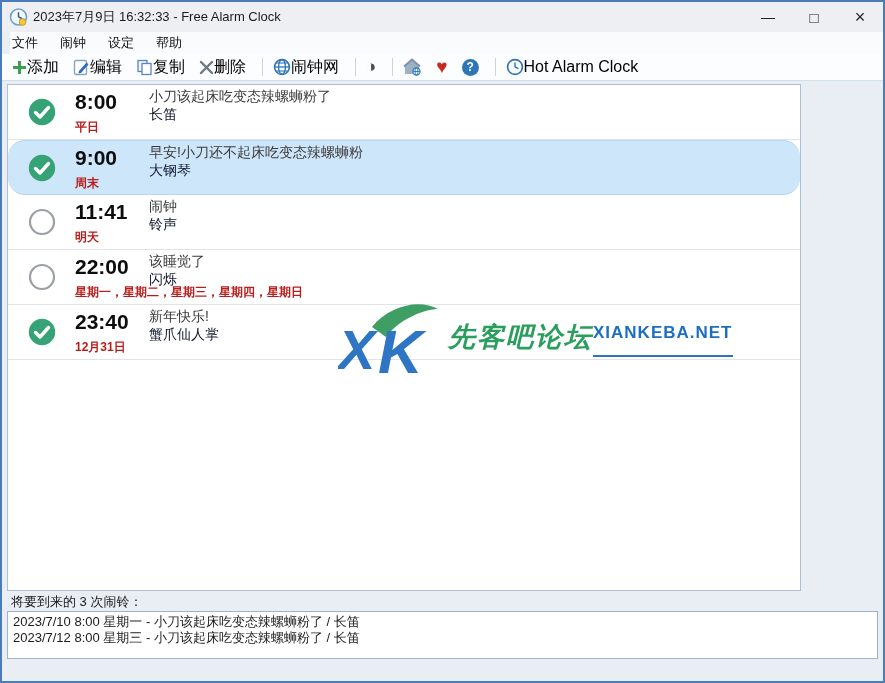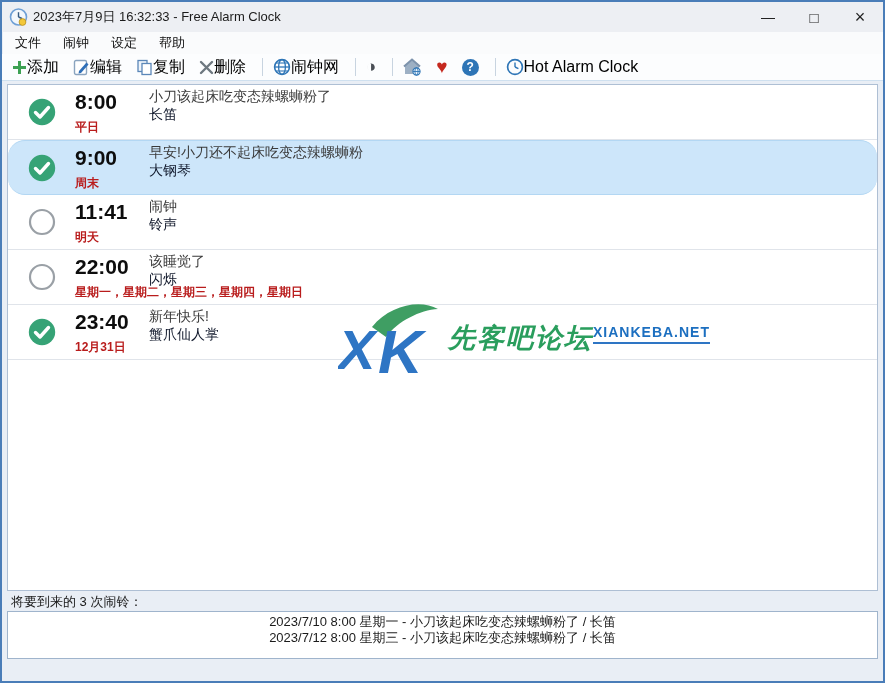--- a/index.html
+++ b/index.html
@@ -1,74 +1,74 @@
 <!DOCTYPE html>
 <html><head>
 <meta charset="utf-8">
 <style>
   html,body{margin:0;padding:0;background:#d8dde4;font-family:"Liberation Sans","DejaVu Sans",sans-serif;}
   .window{
     position:relative;width:885px;height:683px;box-sizing:border-box;
-    border:2px solid #4a7db8;background:#e9eef5;overflow:hidden;text-align:center;
+    border:2px solid #4a7db8;background:#e9eef5;overflow:hidden;
   }
   
   .titlebar{
     position:absolute;top:0;left:0;right:0;height:30px;background:#edeff3;
     display:flex;align-items:center;padding-left:7px;box-sizing:border-box;
   }
   .titlebar .app-icon{width:19px;height:19px;margin-right:5px;flex:none;}
   .titlebar .title{font-size:13px;color:#1b1b1b;white-space:nowrap;}
   .win-controls{margin-left:auto;display:flex;height:100%;}
   .win-btn{
     width:46px;height:100%;display:flex;align-items:center;justify-content:center;
     font-size:14px;color:#222;cursor:default;
   }
   .win-btn.max{font-size:15px;}
   .win-btn.close{font-size:18px;}
   
   .menubar{
-    position:absolute;top:30px;left:1px;right:0;height:22px;background:#fafbfc;
-    display:flex;align-items:center;padding-left:12px;box-sizing:border-box;
+    position:absolute;top:30px;left:8px;right:0;height:22px;background:#fafbfc;
+    display:flex;align-items:center;padding-left:2px;box-sizing:border-box;
   }
   .menu-item{font-size:13px;color:#111;margin-right:22px;white-space:nowrap;}
   
   .toolbar{
     position:absolute;top:52px;left:0;right:0;height:27px;background:#fcfdfe;
     border-bottom:1px solid #cfe0ef;display:flex;align-items:center;
     padding-left:10px;box-sizing:border-box;
   }
   .tool-btn{display:flex;align-items:center;margin-right:14px;white-space:nowrap;}
   .tool-btn .tb-label{font-size:16px;color:#000000;margin-left:0;}
   .tool-sep{width:1px;height:18px;background:#c8d4e0;margin:0 10px 0 2px;}
   .glyph-icon{font-size:16px;line-height:16px;}
   .contrast-glyph{color:#4a4f55;font-size:17px;}
   .heart-glyph{color:#c5291f;font-size:19px;}
   .help-badge{
     width:17px;height:17px;border-radius:50%;background:#2e75b6;color:#fff;
     font-size:12px;font-weight:bold;display:flex;align-items:center;justify-content:center;
   }
   
   .alarm-list{
-    position:absolute;top:82px;left:5px;width:871px;height:507px;
+    position:absolute;top:82px;left:5px;width:794px;height:507px;
     background:#fff;border:1px solid #aebfd4;box-sizing:border-box;overflow:hidden;
   }
   .alarm-row{position:relative;height:55px;border-bottom:1px solid #e0e4ea;box-sizing:border-box;background:#fff;}
   .alarm-row.selected{background:#cde6fa;border-top:1px solid #b3d7f3;border-bottom:1px solid #b3d7f3;border-radius:17px;}
   .chk{position:absolute;left:20px;top:13px;width:28px;height:28px;}
   .alarm-time{position:absolute;left:67px;top:5px;font-size:21px;font-weight:bold;color:#0d0d0d;}
   .alarm-days{position:absolute;left:67px;top:34px;font-size:12px;font-weight:bold;color:#b91c1c;white-space:nowrap;}
   .alarm-msg{position:absolute;left:141px;top:3px;font-size:14px;color:#3a3a3a;white-space:nowrap;}
   .alarm-snd{position:absolute;left:141px;top:21px;font-size:14px;color:#0f172a;white-space:nowrap;}
   
   .watermark{position:absolute;left:330px;top:212px;display:flex;align-items:center;z-index:5;}
   .wm-text{margin-left:6px;display:flex;flex-direction:row;}
   .wm-name{font-size:27px;font-weight:bold;font-style:italic;color:#2a9e5d;letter-spacing:2px;white-space:nowrap;}
   .wm-url{
-    margin-top:4px;font-size:14px;font-weight:bold;color:#1c6fc0;letter-spacing:1px;
-    border-bottom:2px solid #2e75c4;padding-bottom:2px;white-space:nowrap;align-self:flex-start;
+    margin-top:4px;font-size:17px;font-weight:bold;color:#1c6fc0;letter-spacing:1px;
+    border-bottom:2px solid #2e75c4;padding-bottom:12px;white-space:nowrap;align-self:flex-start;
   }
   
   .upcoming-label{position:absolute;left:9px;top:591px;font-size:13px;color:#1b1b1b;}
   .upcoming-box{
     position:absolute;left:5px;top:609px;width:871px;height:48px;background:#fff;
     border:1px solid #9fb4cc;box-sizing:border-box;padding:2px 5px;overflow:hidden;
   }
   .upcoming-line{font-size:13px;color:#1b1b1b;line-height:16px;white-space:nowrap;}
 </style>
 </head>

